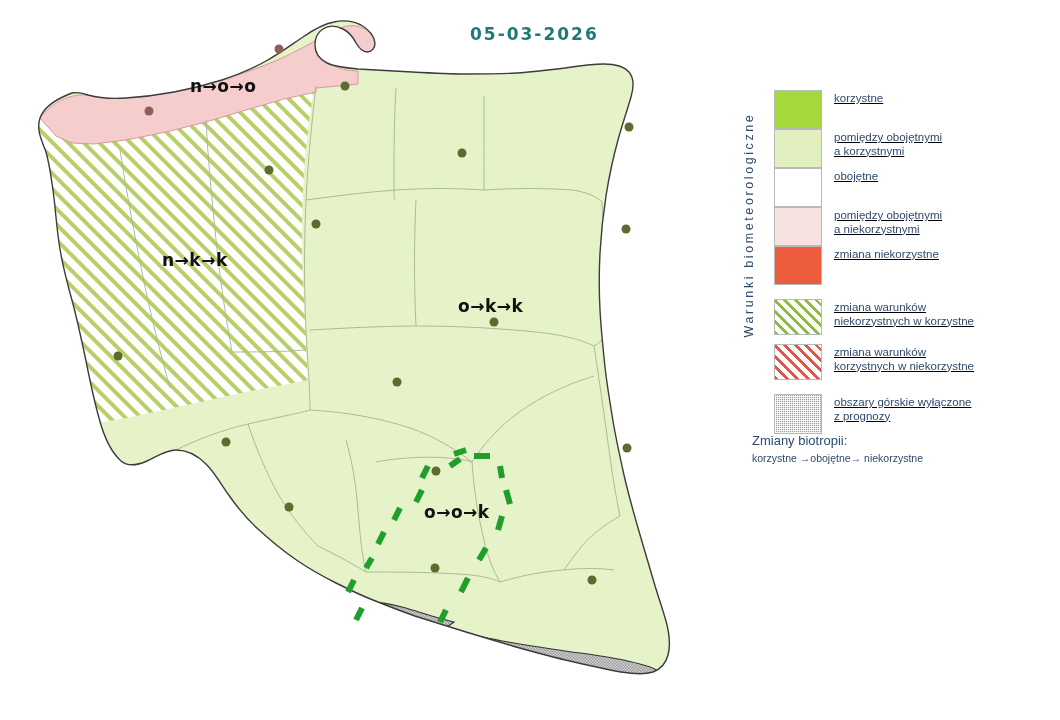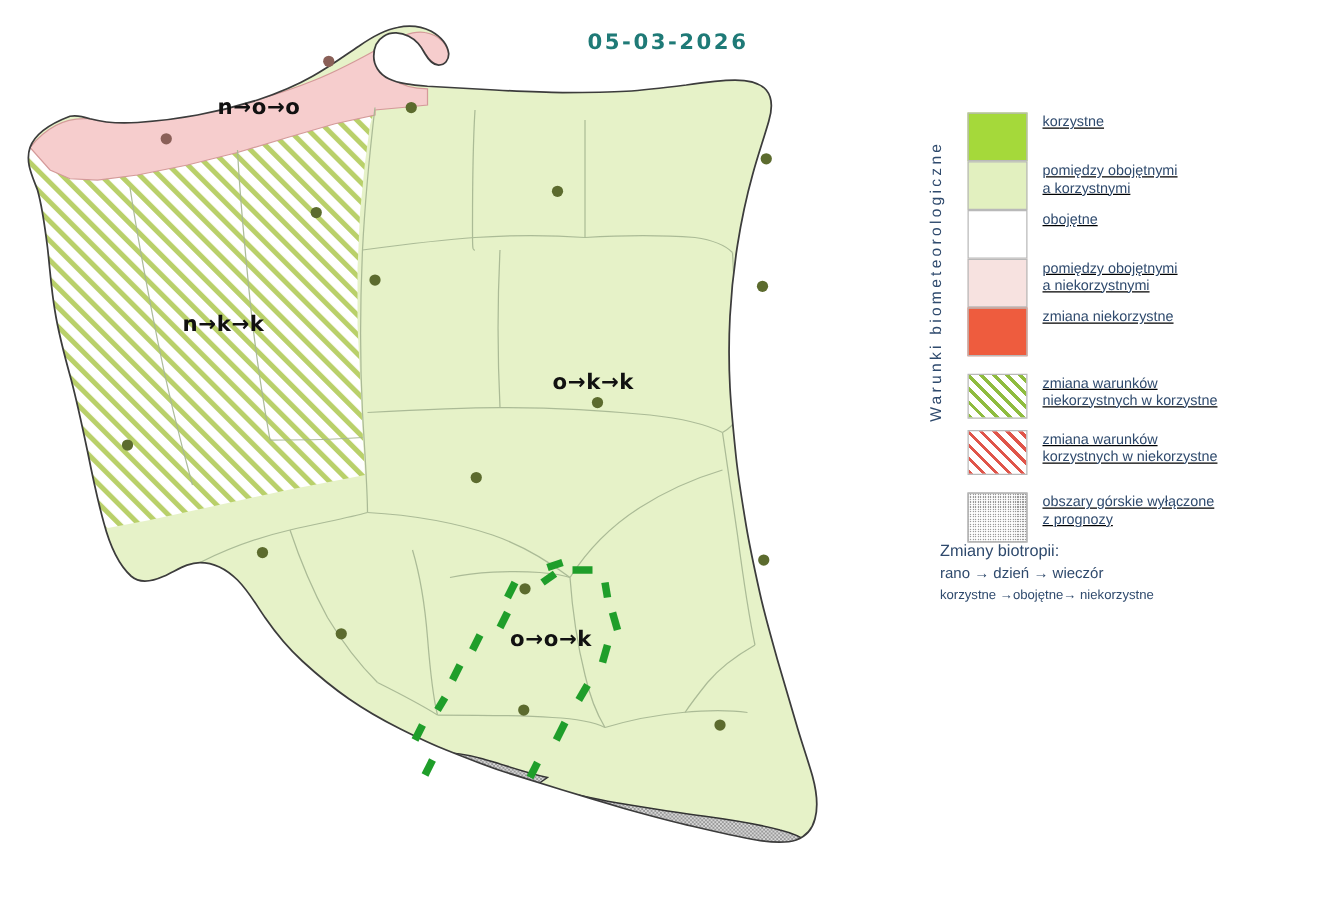--- a/index.html
+++ b/index.html
@@ -13,21 +13,21 @@
   
   .date-header{
     position:absolute;left:470px;top:24px;width:280px;
     text-align:left;
     font-family:"DejaVu Sans", sans-serif;
     font-size:17px;font-weight:bold;letter-spacing:2px;
     color:#1f7a77;
   }
 
   
-  .map-wrap{position:absolute;left:0;top:0;width:740px;height:572px;}
+  .map-wrap{position:absolute;left:16px;top:0;width:740px;height:572px;}
   .map-svg{display:block;}
 
   
   .map-label{
     position:absolute;
     font-family:"DejaVu Sans", sans-serif;
     font-size:17px;font-weight:bold;color:#111111;
     white-space:nowrap;letter-spacing:0.5px;
   }
   #lab-n-o-o{left:174px;top:76px;}
@@ -479,17 +479,16 @@
           <span>obszary górskie wyłączone</span>
           <span>z prognozy</span>
         </div>
       </div>
 
     </div>
   </div>
 
   <div class="biot">
     <div class="biot-title">Zmiany biotropii:</div>
-    <div class="biot-sub">rano → dzień → wieczór</div>
     <div class="biot-foot">korzystne →obojętne→ niekorzystne</div>
   </div>
 
 </div>
 
 </body></html>

